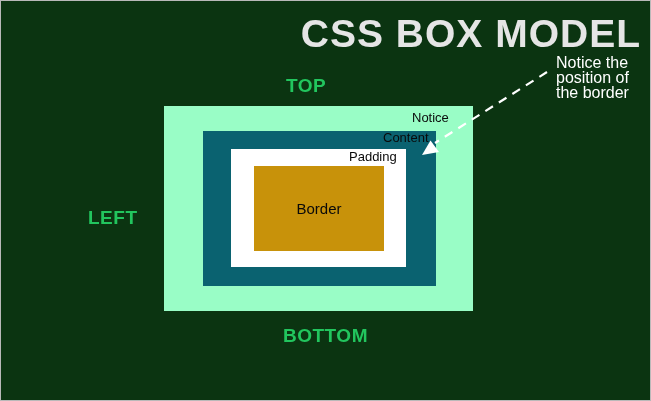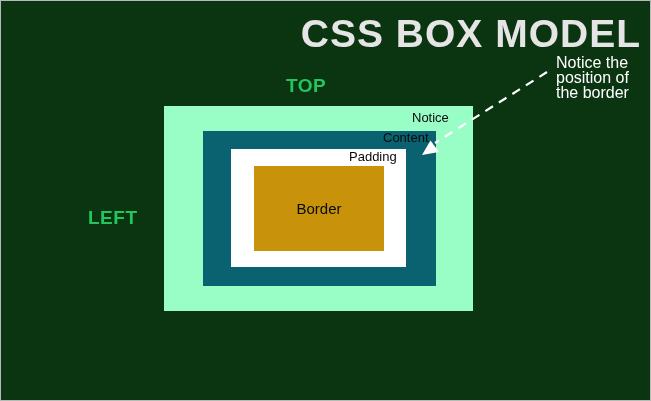--- a/index.html
+++ b/index.html
@@ -69,20 +69,21 @@
 </style>
 </head>
 <body>
 
 <div class="stage" style="background-color: rgb(11, 52, 17);">
 
   <h1 class="title">CSS BOX MODEL</h1>
 
   <div class="dir-label dir-top">TOP</div>
   <div class="dir-label dir-left">LEFT</div>
+  <div class="dir-label dir-bottom">BOTTOM</div>
 
   <div class="box margin-box" style="background-color: rgb(153, 253, 198);"></div>
   <div class="box border-box" style="background-color: rgb(10, 98, 112);"></div>
   <div class="box padding-box" style="background-color: rgb(255, 255, 255);"></div>
   <div class="box content-box" style="background-color: rgb(200, 146, 10);">
     <span class="content-label">Border</span>
   </div>
 
   <div class="layer-label margin-label">Notice</div>
   <div class="layer-label border-label">Content</div>

